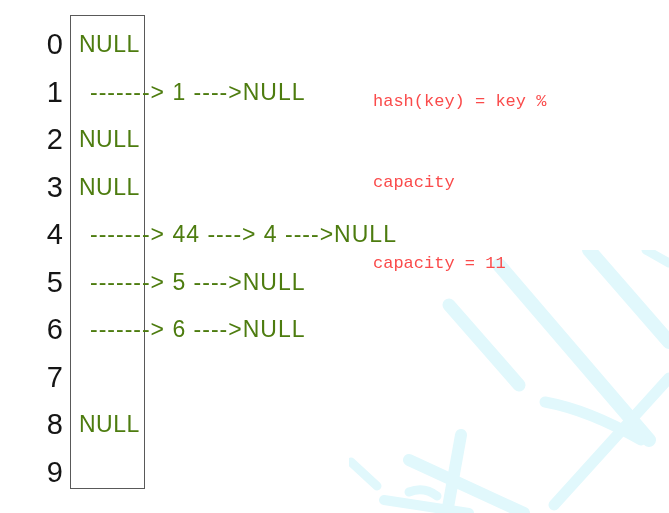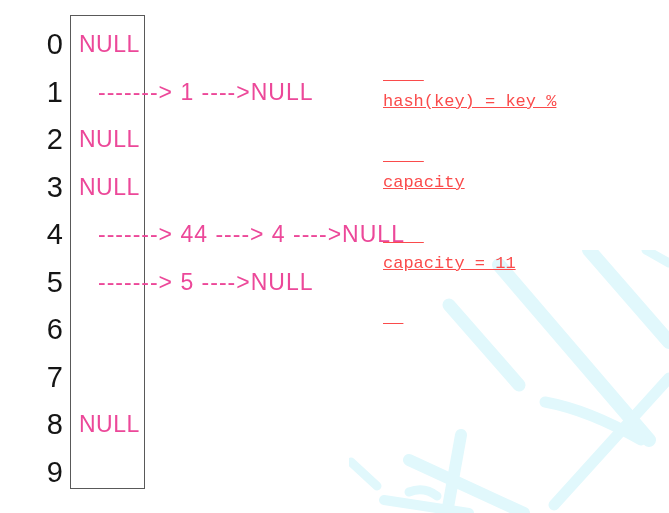--- a/index.html
+++ b/index.html
@@ -48,35 +48,34 @@
     text-align: right;
     font-size: 29px;
     color: #151515;
   }
   .cell {
     position: absolute;
     top: 0;
     height: 34px;
     line-height: 34px;
     font-size: 23px;
-    color: #ec4899;
+    color: #4d7c0f;
     white-space: pre;
   }
   .cell.empty { left: 79px; letter-spacing: 0.5px; }
-  .cell.chain { left: 90px; letter-spacing: 1px; margin-left: 8px; }
+  .cell.chain { left: 90px; letter-spacing: 1px; }
   
   .annotation {
     position: absolute;
-    left: 383px;
+    left: 373px;
     top: 34px;
     font-family: "Liberation Mono", monospace;
     font-size: 17px;
     line-height: 27px;
     white-space: pre;
-    text-decoration: underline;
   }
 </style>
 </head>
 <body>
 
 <div id="stage">
 
   <svg id="watermark" viewBox="0 0 320 263" xmlns="http://www.w3.org/2000/svg">
     <g stroke="#e1f8fc" fill="none" stroke-linecap="round">
       <line x1="150" y1="15" x2="300" y2="190" stroke-width="14"></line>
@@ -114,20 +113,21 @@
   <div class="row" style="top:217px">
     <div class="idx">4</div>
     <div class="cell chain">-------&gt; 44 ----&gt; 4 ----&gt;NULL</div>
   </div>
   <div class="row" style="top:265px">
     <div class="idx">5</div>
     <div class="cell chain">-------&gt; 5 ----&gt;NULL</div>
   </div>
   <div class="row" style="top:312px">
     <div class="idx">6</div>
+    <div class="cell chain">-------&gt; 6 ----&gt;NULL</div>
   </div>
   <div class="row" style="top:360px">
     <div class="idx">7</div>
   </div>
   <div class="row" style="top:407px">
     <div class="idx">8</div>
     <div class="cell empty">NULL</div>
   </div>
   <div class="row" style="top:455px">
     <div class="idx">9</div>

